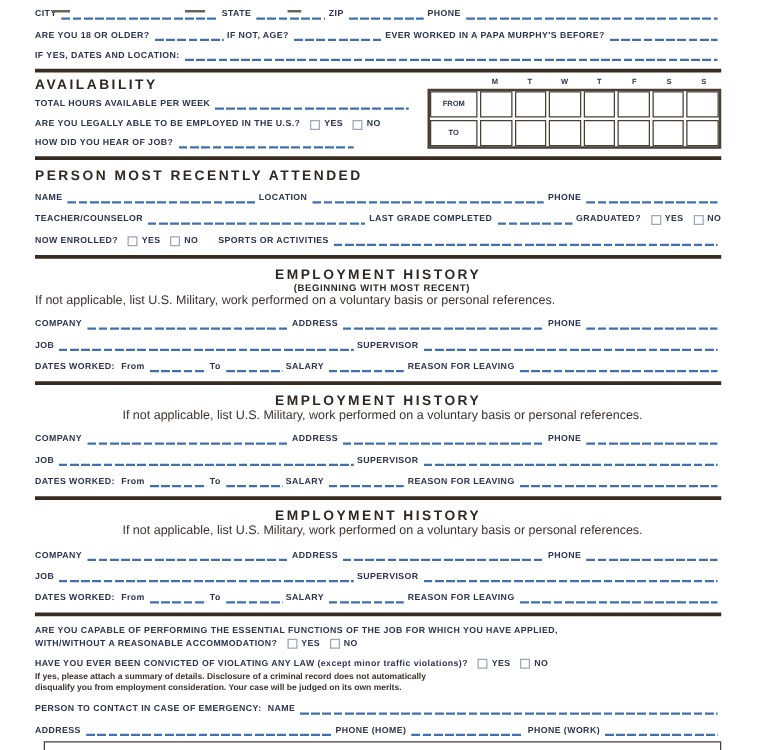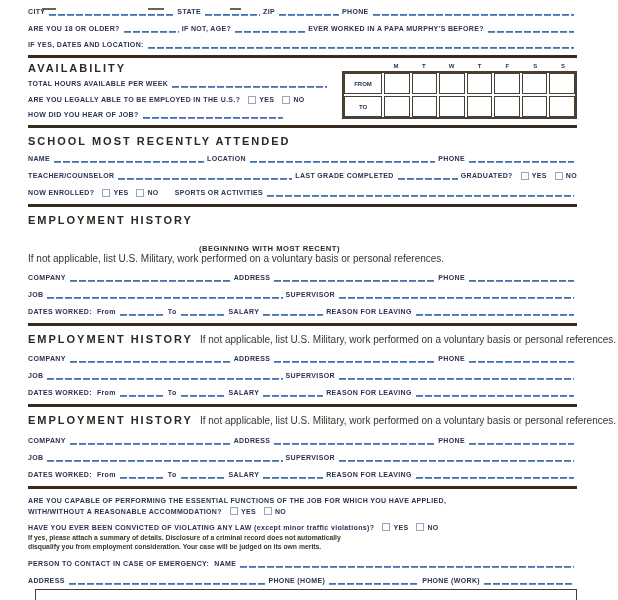--- a/index.html
+++ b/index.html
@@ -39,21 +39,21 @@
   .avail{display:flex;margin-top:5px;}
   .avail-left{width:302px;}
   .avail-right{flex:1;margin-left:12px;}
   .avhead{display:flex;margin-bottom:2px;}
   .avhead .sp{width:40px;}
   .avhead .d{flex:1;text-align:center;font-size:6px;font-weight:bold;color:var(--label);}
   .avgrid{border:2px solid var(--tbl);display:grid;
           grid-template-columns:38px repeat(7,1fr);gap:2px;background:#fff;}
   .avgrid .c{border:1px solid var(--tbl);height:21px;display:flex;align-items:center;
              justify-content:center;font-size:6px;font-weight:bold;color:var(--label);}
-  .ehhead{display:flex;align-items:flex-start;}
+  .ehhead{display:flex;align-items:center;flex-direction:column;}
   .ehhead .note{margin-left:7px;}
   .bottom-box{border:1.3px solid var(--tbl);height:30px;margin-top:4px;margin-left:7px;} .mt6{margin-top:6px;} .mt7{margin-top:7px;} .mt8{margin-top:8px;}
   .mt9{margin-top:9px;} .gap16{margin-left:16px;}
 </style>
 </head>
 <body>
 
 <div class="sheet">
   <div class="frag f1"></div>
   <div class="frag f2"></div>
@@ -132,21 +132,21 @@
         <div class="c"></div>
         <div class="c"></div>
         <div class="c"></div>
         <div class="c"></div>
       </div>
     </div>
   </div>
 
   <div class="bar mt6"></div>
 
-  <div class="h1 mt8">SCHOOL MOST RECENTLY ATTENDED</div>
+  <div class="h1 mt8">PERSON MOST RECENTLY ATTENDED</div>
   <div class="row mt8">
     <span class="lbl">NAME</span>
     <span class="fill w150"></span>
     <span class="lbl">LOCATION</span>
     <span class="fill grow"></span>
     <span class="lbl">PHONE</span>
     <span class="fill w105"></span>
   </div>
   <div class="row mt9">
     <span class="lbl">TEACHER/COUNSELOR</span>
@@ -167,21 +167,21 @@
     <span class="lbl">NO</span>
     <span class="lbl gap16">SPORTS OR ACTIVITIES</span>
     <span class="fill grow"></span>
   </div>
 
   <div class="bar mt7"></div>
 
   <div>
     <div class="ehhead mt8">
       <span class="h1">EMPLOYMENT HISTORY</span>
-      <span class="h2" style="margin-left:6px;margin-top:29px;">(BEGINNING WITH MOST RECENT)</span>
+      <span class="h2" style="margin-left:6px;">(BEGINNING WITH MOST RECENT)</span>
     </div>
     <div class="note">If not applicable, list U.S. Military, work performed on a voluntary basis or personal references.</div>
     <div class="row mt8">
       <span class="lbl">COMPANY</span>
       <span class="fill grow"></span>
       <span class="lbl">ADDRESS</span>
       <span class="fill grow"></span>
       <span class="lbl">PHONE</span>
       <span class="fill w105"></span>
     </div>

